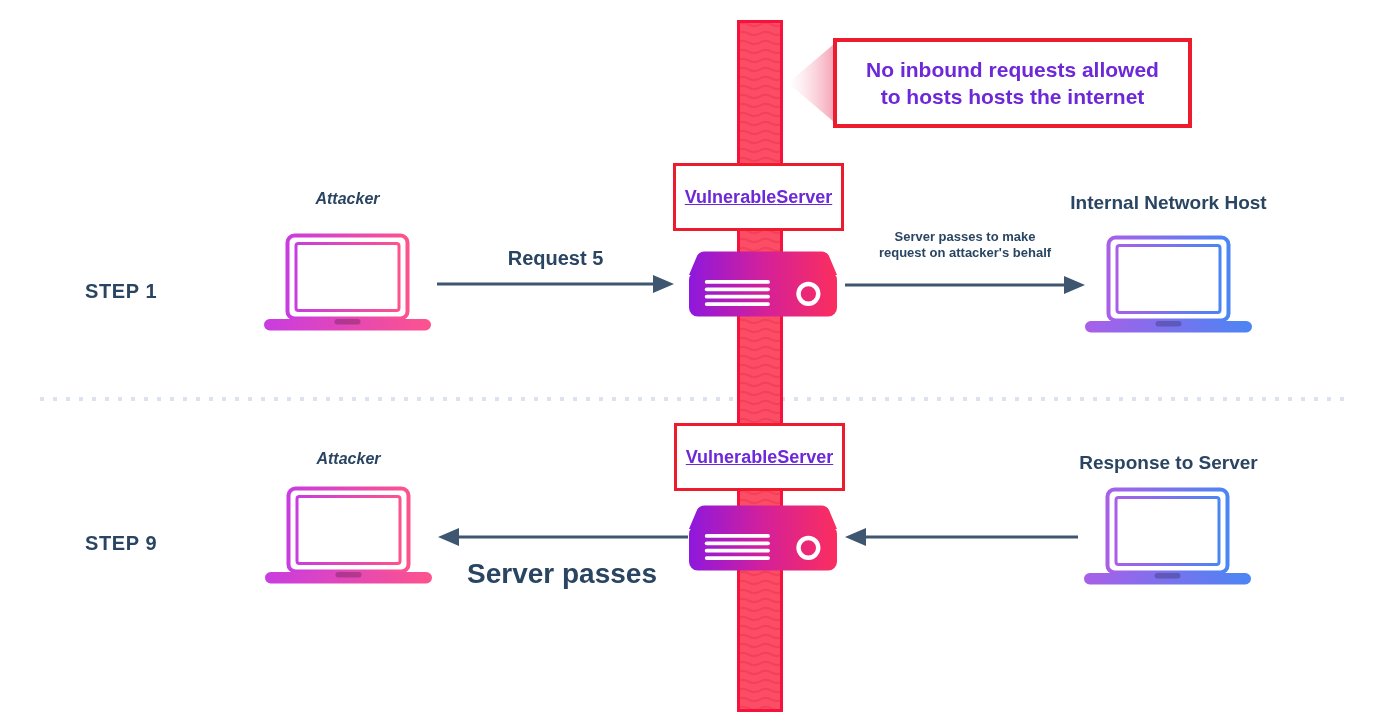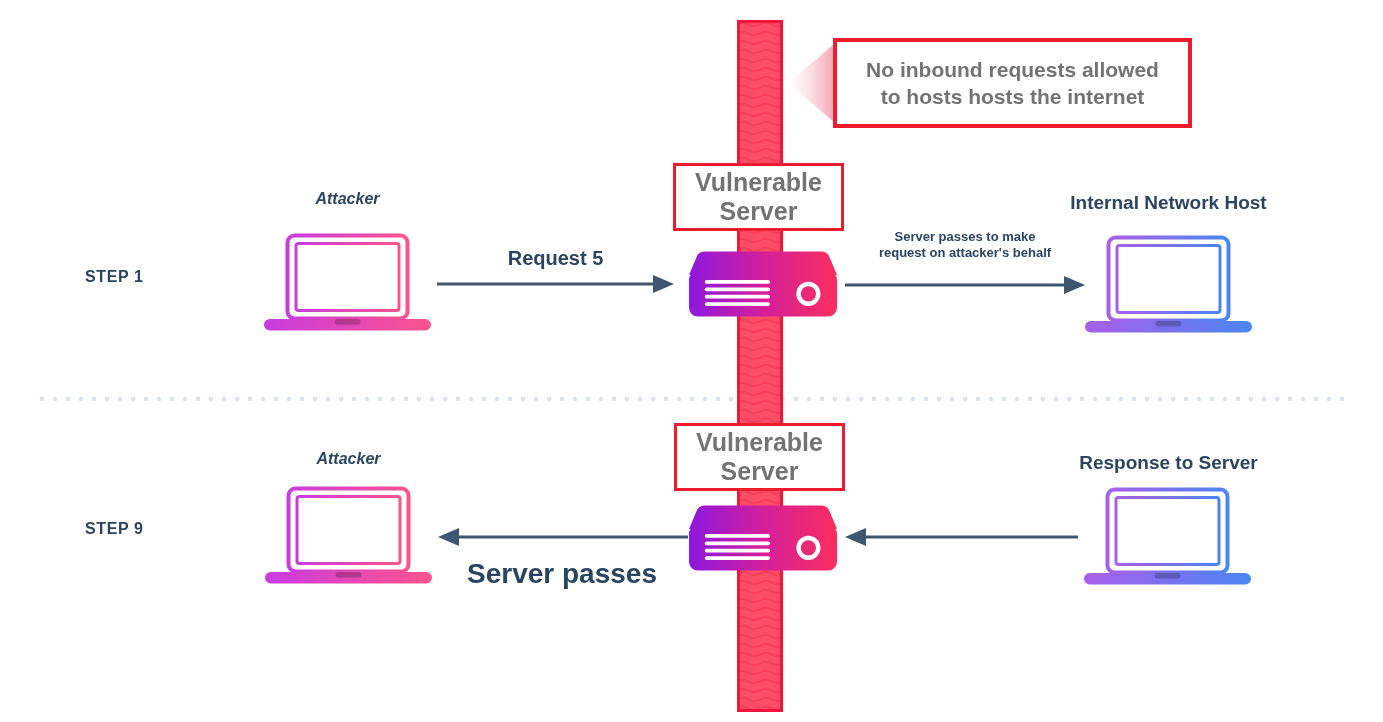--- a/index.html
+++ b/index.html
@@ -2,32 +2,32 @@
 <html><head>
 <meta charset="utf-8">
 <style>
   html,body{margin:0;padding:0;background:#ffffff;}
   .canvas{
     position:relative;width:1383px;height:722px;background:#ffffff;
     overflow:hidden;font-family:"Liberation Sans","DejaVu Sans",sans-serif;
   }
   .abs{position:absolute;}
   .navy{color:#2a4562;font-weight:bold;}
-  .red{color:#737373;font-weight:bold;}
+  .red{color:#6d28d9;font-weight:bold;}
   .ctr{text-align:center;}
-  .step-label{font-size:16px;letter-spacing:0.6px;}
+  .step-label{font-size:20px;letter-spacing:0.6px;margin-top:12px;}
   .host-label{font-size:19px;}
   .attacker-label{font-size:16px;width:171px;font-style:italic;}
   .arrow-label{font-size:20px;}
   .small-label{font-size:13px;line-height:1.25;}
   .passes-label{font-size:28px;line-height:1.25;}
   .vuln-box{
     width:165px;height:62px;background:#ffffff;border:3px solid #ec1b2d;
-    display:flex;flex-direction:column;align-items:center;justify-content:center;
-    font-size:25px;line-height:1.15;z-index:3;
+    display:flex;flex-direction:row;align-items:center;justify-content:center;
+    font-size:18px;line-height:1.15;z-index:3;text-decoration:underline;
   }
   .callout-box{
     width:351px;height:82px;background:#ffffff;border:4px solid #ec1b2d;
     display:flex;flex-direction:column;align-items:center;justify-content:center;
     font-size:21px;line-height:1.3;z-index:3;
   }
   .divider{
     height:4px;
     background:repeating-linear-gradient(90deg,#dde3ee 0 4px,transparent 4px 13px);
   }

